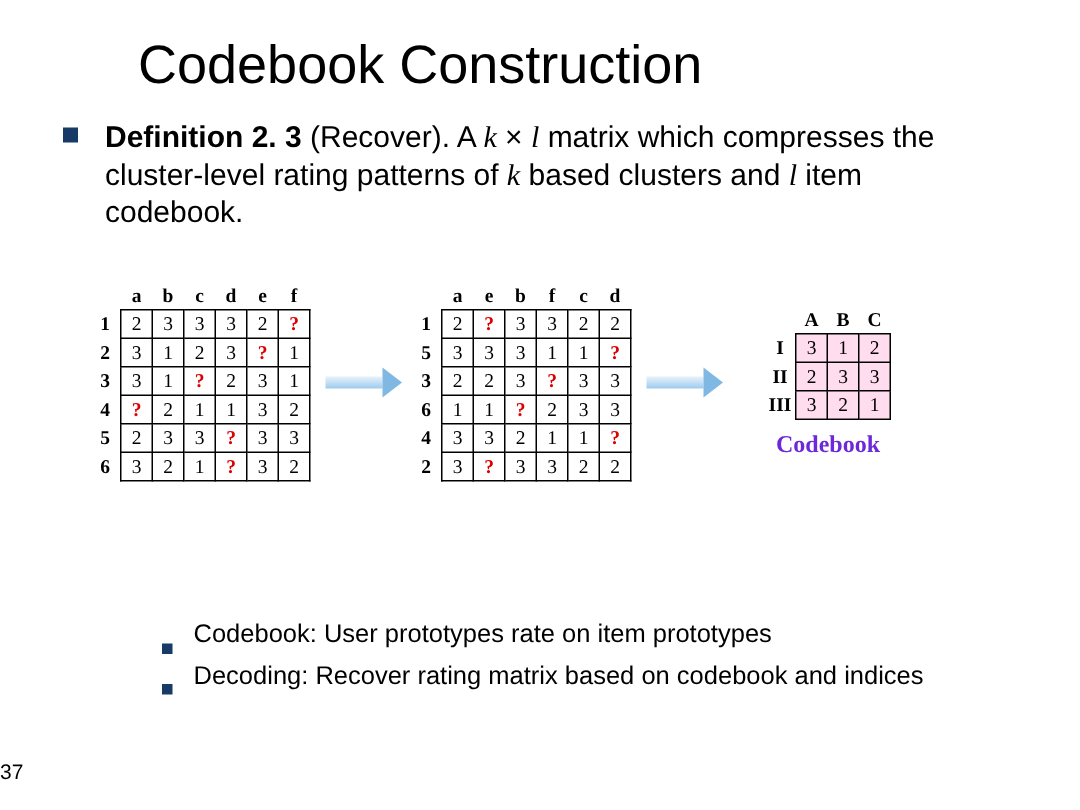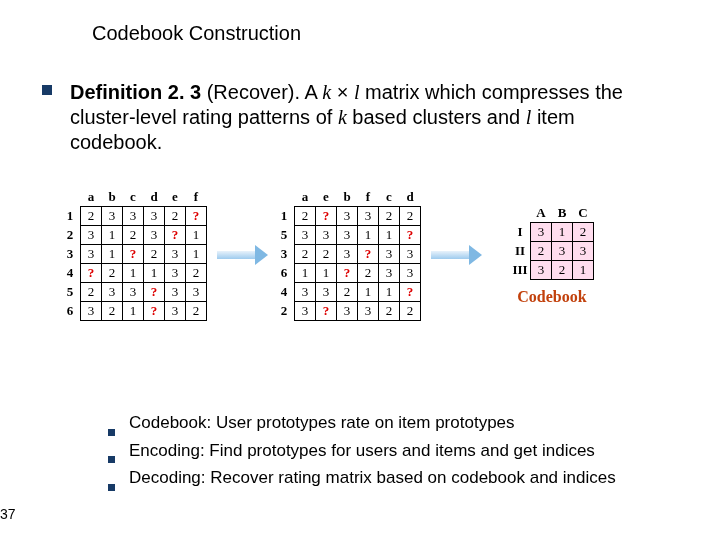--- a/index.html
+++ b/index.html
@@ -1,31 +1,31 @@
 <!DOCTYPE html>
 <html><head>
 <meta charset="utf-8">
 <style>
   html,body{margin:0;padding:0;width:720px;height:540px;background:#fff;font-family:Arial,Helvetica,sans-serif;color:#000}
   .slide{position:relative;width:720px;height:540px;box-sizing:border-box}
-  .title{position:absolute;left:92px;top:22px;font-size:20px}
+  .title{position:absolute;left:92px;top:22px;font-size:36px}
   .def{position:absolute;left:70px;top:80px;width:600px;font-size:20px;line-height:1.25}
   .bullet{position:absolute;left:42px;top:85px;width:10px;height:10px;background:#173a66}
   .def .ital{font-family:'Times New Roman',serif;font-style:italic}
   .def .bold{font-weight:bold}
   .matrices{position:absolute;left:60px;top:188px;display:flex;align-items:center}
   .mat{border-collapse:collapse;font-family:'Times New Roman',serif;font-size:13px}
   .mat td,.mat th{width:20px;height:18px;text-align:center;padding:0;font-weight:normal}
   .mat thead th{font-weight:bold}
   .mat tbody th{font-weight:bold}
   .mat tbody td{border:1px solid #000}
   .mat .q{color:#d00;font-weight:bold}
   .cb tbody td{background:#fde;}
   .cbwrap{margin-left:22px;text-align:center}
-  .cblabel{margin-top:8px;font-family:'Times New Roman',serif;font-weight:bold;color:#c2410c;font-size:16px}
+  .cblabel{margin-top:8px;font-family:'Times New Roman',serif;font-weight:bold;color:#6d28d9;font-size:16px}
   .arrow{width:55px;height:14px;margin:0 6px;position:relative;display:inline-block}
   .arrow:before{content:'';position:absolute;left:4px;right:13px;top:3px;height:8px;background:linear-gradient(#e8f2fb,#9ecbee)}
   .arrow:after{content:'';position:absolute;right:0;top:-3px;border-left:13px solid #7fb8e3;border-top:10px solid transparent;border-bottom:10px solid transparent}
   .sub-bullets{position:absolute;left:108px;top:410px;font-size:17px;line-height:1.5}
   .sub-bullets .row{display:flex;align-items:flex-end;margin-bottom:2px}
   .sub-bullets .sq{flex:none;width:7px;height:7px;background:#173a66;margin-top:8px;margin-right:14px}
   .pagenum{position:absolute;bottom:18px;left:0;width:720px;text-align:left;font-size:14px}
 </style>
 </head>
 <body>
@@ -214,23 +214,19 @@
   </div>
 </div>
 
 <div class="sub-bullets" id="subs">
       <div class="row">
         <div class="sq"></div>
         <div>Codebook: User prototypes rate on item prototypes</div>
       </div>
       <div class="row">
         <div class="sq"></div>
-        <div>Encoding: Find prototypes for users and items and get indices</div>
-      </div>
-      <div class="row">
-        <div class="sq"></div>
         <div>Decoding: Recover rating matrix based on codebook and indices</div>
       </div>
     </div>
 
 <div class="pagenum">37</div>
 
 </div>
 
 </body></html>

